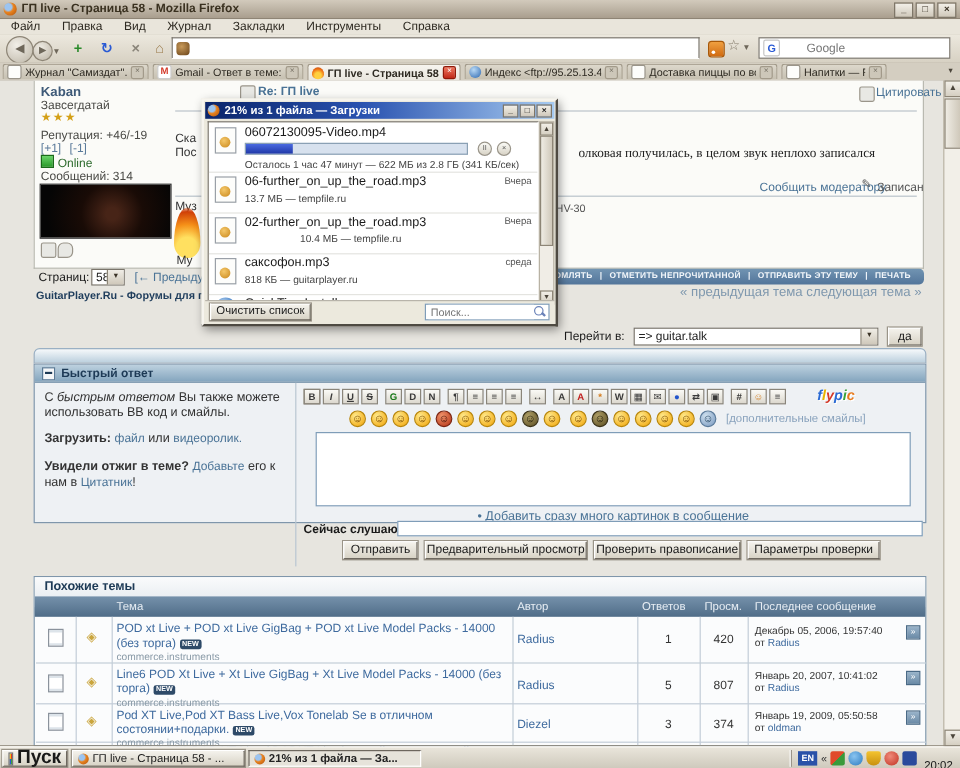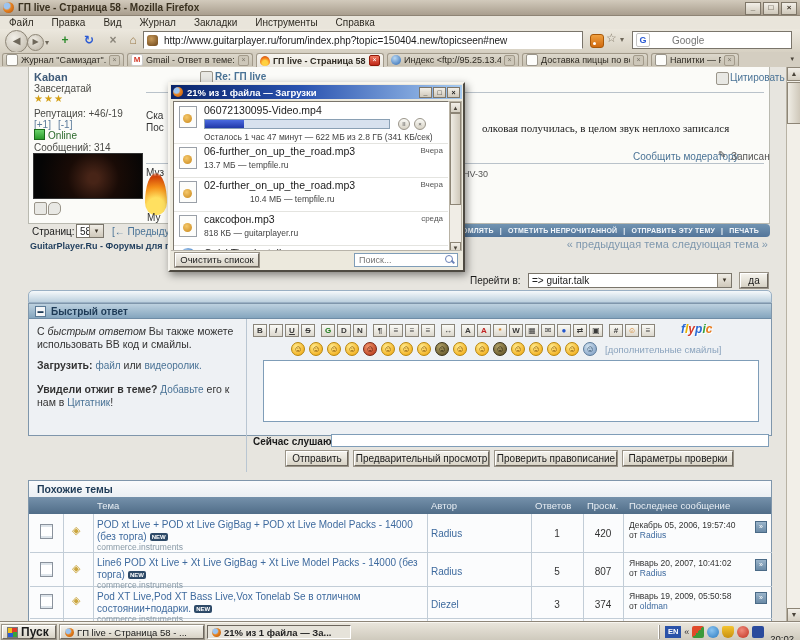--- a/index.html
+++ b/index.html
@@ -191,21 +191,20 @@
   <div class="abs navbar"></div>
   <div class="abs backcirc">◀</div>
   <div class="abs fwdcirc">▶</div>
   <div class="abs navcaret">▾</div>
   <div class="abs navico" style="left:56px;color:#2a8a2a;font-weight:bold;">+</div>
   <div class="abs navico" style="left:80px;color:#2a5ad4;font-weight:bold;">↻</div>
   <div class="abs navico" style="left:104px;color:#8a857a;font-weight:bold;">×</div>
   <div class="abs navico" style="left:124px;color:#9a7a4a;">⌂</div>
   <div class="abs addrbox">
     <span class="favicon"></span>
-    <input value="http://www.guitarplayer.ru/forum/index.php?topic=150404.new/topicseen#new" style="">
   </div>
   <div class="abs rssico"></div>
   <div class="abs starico">☆</div>
   <div class="abs caret2">▾</div>
   <div class="abs searchbox">
     <span class="gico">G</span>
     <input placeholder="Google" style="">
     <span class="mag"></span>
   </div>
 
@@ -374,20 +373,21 @@
         <span class="smiley" style="left:446px;top:38px;">☺</span>
         <span class="smiley sm-dark" style="left:464px;top:38px;">☺</span>
         <span class="smiley" style="left:482px;top:38px;">☺</span>
         <span class="smiley" style="left:500px;top:38px;">☺</span>
         <span class="smiley" style="left:518px;top:38px;">☺</span>
         <span class="smiley" style="left:536px;top:38px;">☺</span>
         <span class="smiley sm-blue" style="left:554px;top:38px;">☺</span>
       </div>
       <span class="abs" style="left:576px;top:40px;font-size:9.5px;color:#8aa3bd;">[дополнительные смайлы]</span>
       <textarea class="qrtext" style="left: 234px; top: 56px; width: 496px; height: 62px;"></textarea>
+      <div class="abs bluelink" style="left:234px;top:120px;width:496px;text-align:center;font-size:10.5px;">• Добавить сразу много картинок в сообщение</div>
       <b class="abs" style="left:224px;top:132px;font-size:10px;color:#1a1a1a;">Сейчас слушаю:</b>
       <input class="inpline" style="left: 302px; top: 130px; width: 438px; height: 13px;">
       <div class="abs button3d" style="left:257px;top:147px;width:62px;height:15px;line-height:13px;">Отправить</div>
       <div class="abs button3d" style="left:325px;top:147px;width:135px;height:15px;line-height:13px;">Предварительный просмотр</div>
       <div class="abs button3d" style="left:466px;top:147px;width:122px;height:15px;line-height:13px;">Проверить правописание</div>
       <div class="abs button3d" style="left:594px;top:147px;width:110px;height:15px;line-height:13px;">Параметры проверки</div>
     </div>
 
     <div class="abs relbox" style="top:413px;">
       <div class="reltitle">Похожие темы</div>
@@ -531,21 +531,21 @@
       <div style="position:absolute;right:4px;top:2px;width:104px;height:14px;background:#fff;border:1px solid #7f9db8;display:flex;align-items:center;box-sizing:border-box;padding:0 2px;">
         <input style="border: 0px; outline: 0px; flex: 1 1 0%; font-size: 9px; font-family: inherit; width: 80px;" placeholder="Поиск...">
         <span class="mag"></span>
       </div>
     </div>
   </div>
 
   <div class="abs taskbar">
     <div class="startbtn button3d">
       <span class="flag"></span>
-      <b style="font-size:12px;">Пуск</b>
+      <b style="font-size:16px;">Пуск</b>
     </div>
     <div class="taskbtn button3d" style="left:60px;width:144px;">
       <span class="ffball" style="width:9px;height:9px;margin-right:3px;flex:0 0 auto;"></span>
       <span>ГП live - Страница 58 - ...</span>
     </div>
     <div class="taskbtn pressed" style="left:207px;width:144px;">
       <span class="ffball" style="width:9px;height:9px;margin-right:3px;flex:0 0 auto;"></span>
       <span>21% из 1 файла — За...</span>
     </div>
     <div class="tray">

